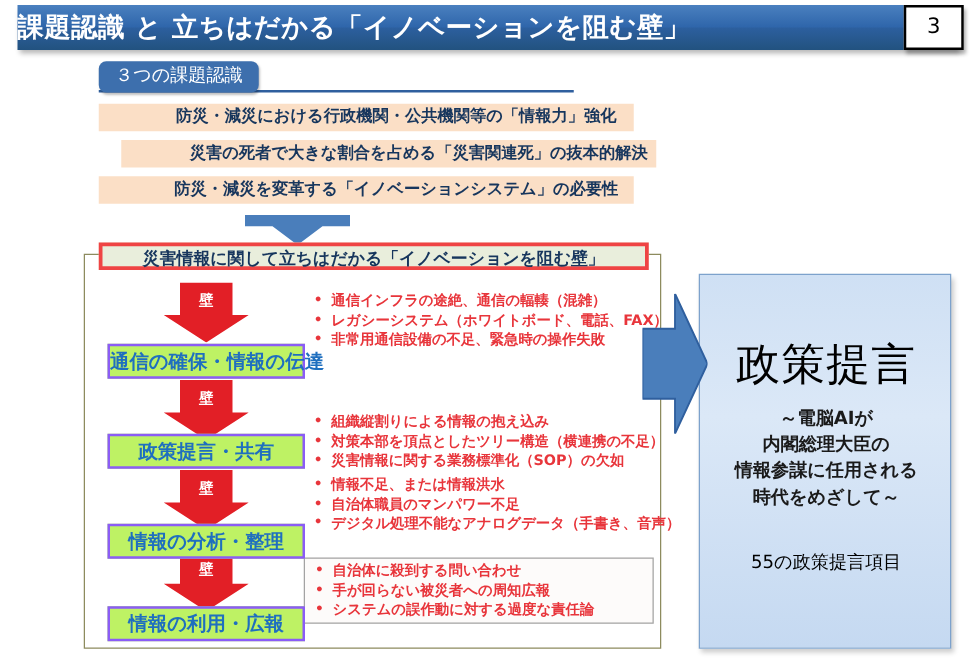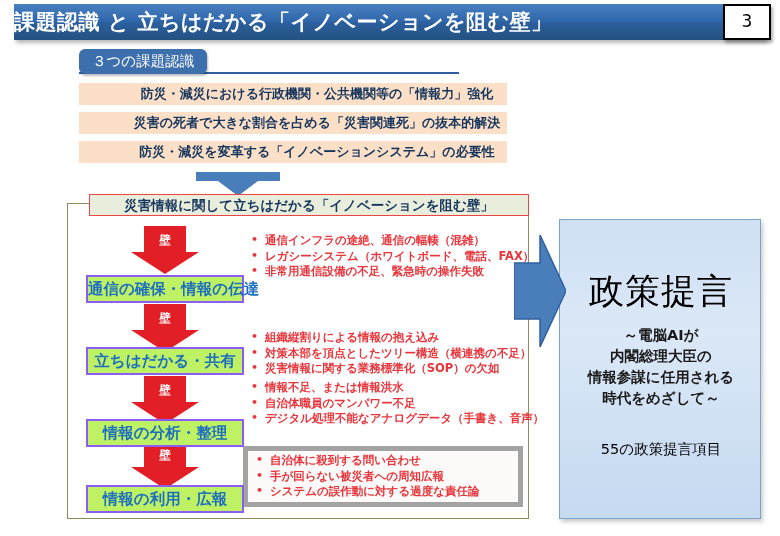--- a/index.html
+++ b/index.html
@@ -89,21 +89,21 @@
     background: #fbdfc6;
     color: #17365d;
     font-size: 13px;
     font-weight: bold;
     text-align: center;
     line-height: 22px;
     white-space: nowrap;
     padding-left: 48px;
   }
   .challenge-row.r0 { top: 83px; }
-  .challenge-row.r1 { top: 112px; }
+  .challenge-row.r1 { top: 112px; margin-left: 18px; }
   .challenge-row.r2 { top: 141px; }
 
   
   .arrow-down-blue {
     position: absolute;
     left: 196px;
     top: 172px;
     width: 84px;
     height: 24px;
   }
@@ -114,26 +114,26 @@
     left: 67px;
     top: 203px;
     width: 462px;
     height: 316px;
     border: 1.5px solid #8d8b5e;
     background: #ffffff;
     box-sizing: border-box;
   }
   .panel-head {
     position: absolute;
-    left: 89px;
+    left: 79px;
     top: 194px;
     width: 440px;
     height: 22px;
     background: #e9eedc;
-    border: 1px solid #ef4444;
+    border: 3px solid #ef4444;
     box-sizing: border-box;
     color: #17365d;
     font-size: 13.5px;
     font-weight: bold;
     text-align: center;
     line-height: 20px;
     white-space: nowrap;
     z-index: 4;
   }
 
@@ -187,21 +187,21 @@
   .bullets {
     position: absolute;
     left: 243px;
     width: 280px;
     box-sizing: border-box;
     padding: 2px 2px 2px 6px;
   }
   .bullets.g0 { top: 231px; }
   .bullets.g1 { top: 308px; margin-top: 20px; }
   .bullets.g2 { top: 378px; }
-  .bullets.g3 { top: 446px; border: 5px solid #a3a3a3; background: #fdfbfa; }
+  .bullets.g3 { top: 446px; border: 1px solid #a3a3a3; background: #fdfbfa; }
   .bullets li {
     list-style: none;
     color: #e8353b;
     font-size: 11.5px;
     font-weight: bold;
     line-height: 15.5px;
     white-space: nowrap;
     position: relative;
     padding-left: 16px;
     margin: 0;
@@ -315,21 +315,21 @@
     <span class="wall-text">壁</span>
   </div>
   <div class="wall-arrow a3">
     <svg viewBox="0 0 68 48" width="68" height="48">
       <polygon points="13,0 55,0 55,26 68,26 34,48 0,26 13,26" fill="#e21f26"></polygon>
     </svg>
     <span class="wall-text">壁</span>
   </div>
 
   <div class="flow-box b0">通信の確保・情報の伝達</div>
-  <div class="flow-box b1">立ちはだかる・共有</div>
+  <div class="flow-box b1">政策提言・共有</div>
   <div class="flow-box b2">情報の分析・整理</div>
   <div class="flow-box b3">情報の利用・広報</div>
 
   <div class="bullets g0">
     <ul>
       <li>通信インフラの途絶、通信の輻輳（混雑）</li>
       <li>レガシーシステム（ホワイトボード、電話、FAX）</li>
       <li>非常用通信設備の不足、緊急時の操作失敗</li>
     </ul>
   </div>

